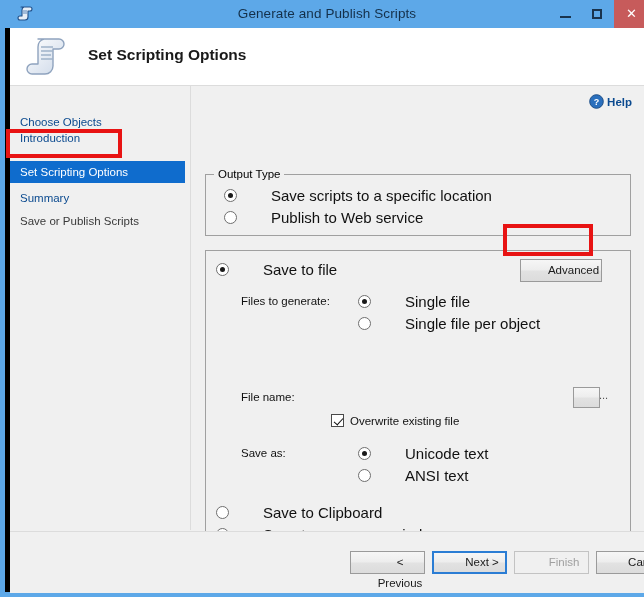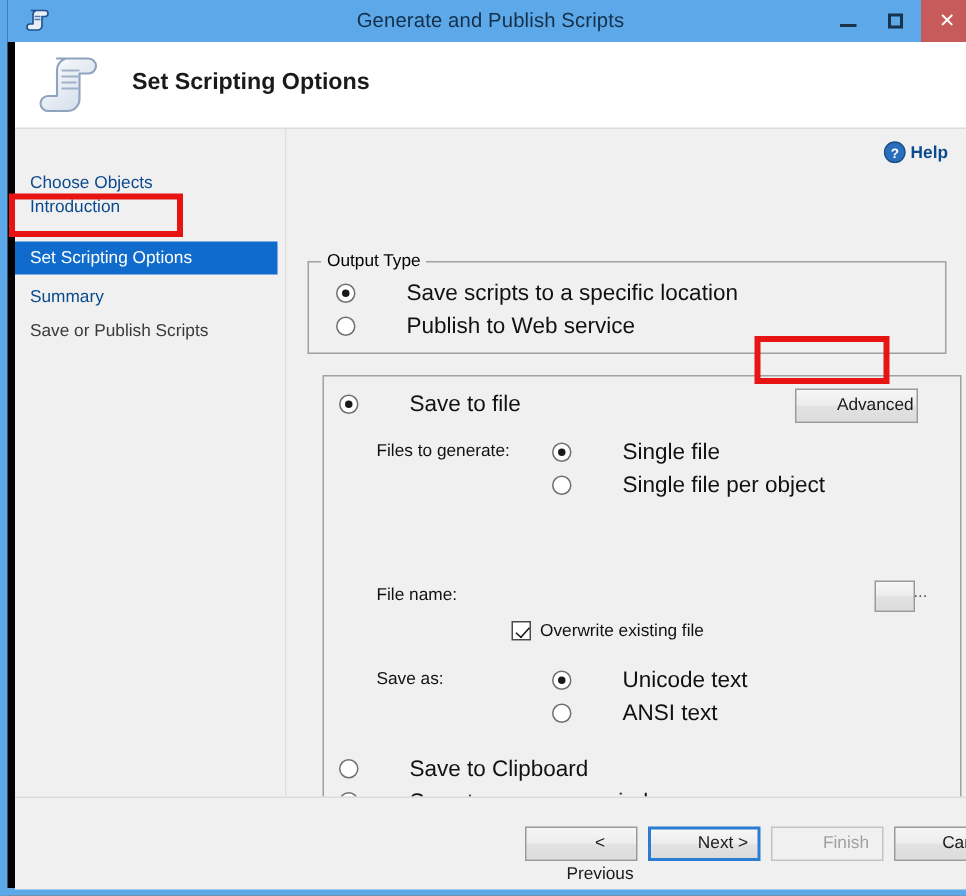--- a/index.html
+++ b/index.html
@@ -201,21 +201,21 @@
     padding: 0 4px;
     background: #f0f0f0;
     font-size: 11.5px;
     color: #000000;
   }
   #group-output {
     left: 14px; top: 88px;
     width: 426px; height: 62px;
   }
   #group-savefile {
-    left: 24px; top: 164px;
+    left: 14px; top: 164px;
     width: 426px; height: 308px;
   }
 
   
   .radio-row {
     position: absolute;
     height: 18px;
     cursor: default;
     white-space: nowrap;
   }

